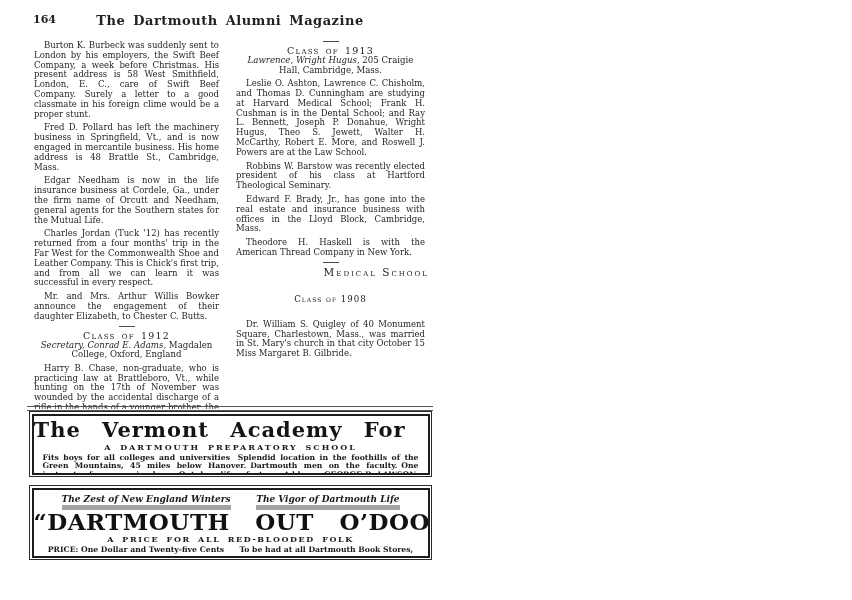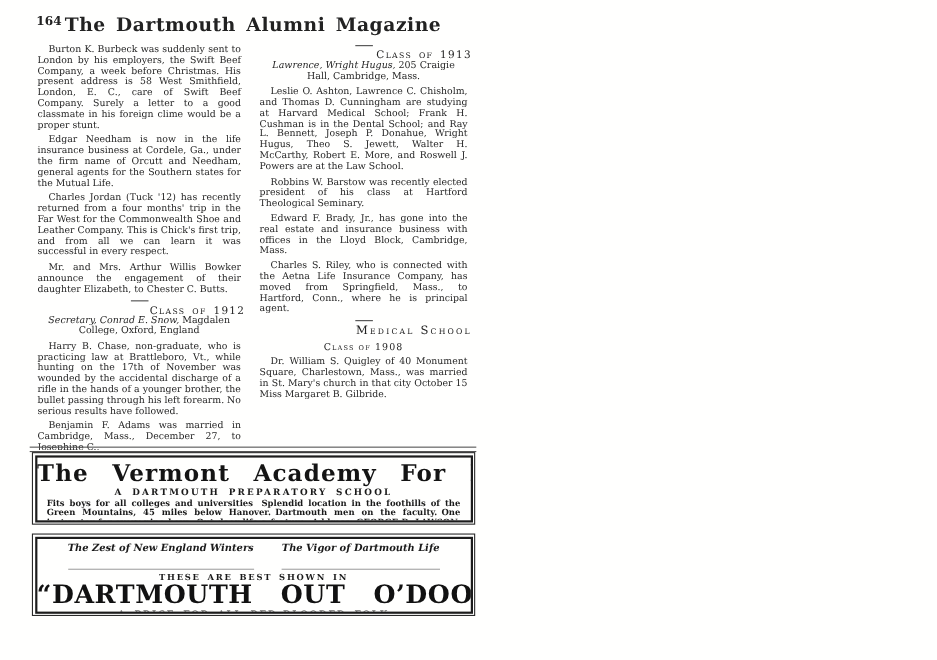--- a/index.html
+++ b/index.html
@@ -7,90 +7,91 @@
     width:852px;height:600px;position:relative;overflow:hidden;
     background:#ffffff;
     font-family:"DejaVu Serif","Liberation Serif",serif;
     color:#262626;
   }
   .page{position:absolute;left:0;top:0;width:852px;height:600px;background:#fffffe;}
 
   
   .page-number{position:absolute;left:33px;top:13px;font-size:11px;font-weight:bold;color:#222;}
   .magazine-title{position:absolute;left:0;top:13px;width:460px;text-align:center;
-    font-size:17px;font-weight:bold;letter-spacing:.5px;word-spacing:3px;color:#222;}
+    font-size:13px;font-weight:bold;letter-spacing:.5px;word-spacing:3px;color:#222;}
 
   
   .col{position:absolute;top:37px;height:372px;overflow:hidden;}
   .col-left{left:30px;width:193px;}
   .col-right{left:232px;width:197px;}
   p.para{margin:4px;text-indent:10px;text-align:justify;font-size:8.5px;line-height:9.8px;}
   p.para.no-indent{text-indent:0;}
   .sep{width:16px;height:0;border-top:1.6px solid #4a4a4a;margin:4px auto 3px;}
-  .class-heading{font-variant:small-caps;text-align:right;font-size:9.5px;
+  .class-heading{font-variant:small-caps;text-align:center;font-size:9.5px;
     letter-spacing:1.2px;word-spacing:2px;margin:1px 0 0;color:#222;}
   .school-heading{font-variant:small-caps;text-align:right;font-size:10.5px;
     letter-spacing:2px;margin:1px 0 0;color:#222;}
   .sub-class-heading{font-variant:small-caps;text-align:center;font-size:8.6px;
-    letter-spacing:1px;margin:4px;color:#222;}
+    letter-spacing:1px;margin:16px;color:#222;}
   .secretary{text-align:center;font-size:8.6px;line-height:9.6px;margin:0 6px;}
   .secretary .ital{font-style:italic;}
 
   
   .rule-double{position:absolute;left:27px;top:406px;width:406px;height:3px;
     border-top:1px solid #555;border-bottom:1px solid #555;}
   .ad{position:absolute;left:29px;width:403px;box-sizing:border-box;}
   .ad-outer{border:1px solid #2a2a2a;padding:1.5px;height:100%;box-sizing:border-box;background:#fffffe;}
   .ad-inner{border:2px solid #1c1c1c;height:100%;box-sizing:border-box;text-align:center;overflow:hidden;}
   .ad-vermont{top:411px;height:66px;}
   .ad-outdoors{top:485px;height:75px;}
 
   .vt-title{font-size:21px;font-weight:bold;letter-spacing:1px;word-spacing:13px;
     margin-top:1px;color:#141414;white-space:nowrap;}
   .vt-subtitle{font-size:8px;font-weight:bold;letter-spacing:2px;word-spacing:3px;margin-top:0;color:#1a1a1a;}
   .vt-body{font-size:7.7px;font-weight:bold;line-height:8.8px;text-align:justify;
     padding:2px 9px 0;color:#1a1a1a;}
 
   .taglines{display:flex;justify-content:space-between;padding:4px 28px 0;
     font-style:italic;font-weight:bold;font-size:9px;color:#1a1a1a;}
-  .taglines .tagline{border-bottom:1px solid #a3a3a3;padding-bottom:13px;}
+  .taglines .tagline{border-bottom:5px solid #a3a3a3;padding-bottom:1px;}
   .od-kicker{font-size:7.6px;font-weight:bold;letter-spacing:1.6px;word-spacing:2px;margin-top:2px;color:#1a1a1a;}
   .od-title{font-size:23px;font-weight:bold;letter-spacing:.5px;word-spacing:17px;
     line-height:24px;color:#111;white-space:nowrap;}
   .od-subtitle{font-size:8px;font-weight:bold;letter-spacing:1.6px;word-spacing:3px;color:#1a1a1a;}
   .od-price{font-size:7.7px;font-weight:bold;margin-top:2px;line-height:8.8px;color:#1a1a1a;}
 </style>
 </head>
 <body>
 
 <div class="page">
 
   <div class="page-number">164</div>
   <div class="magazine-title">The Dartmouth Alumni Magazine</div>
 
   <div class="col col-left">
     <p class="para">Burton K. Burbeck was suddenly sent to London by his employers, the Swift Beef Company, a week before Christmas. His present address is 58 West Smithfield, London, E. C., care of Swift Beef Company. Surely a letter to a good classmate in his foreign clime would be a proper stunt.</p>
+    <p class="para">Fred D. Pollard has left the machinery business in Springfield, Vt., and is now engaged in mercantile business. His home address is 48 Brattle St., Cambridge, Mass.</p>
     <p class="para">Edgar Needham is now in the life insurance business at Cordele, Ga., under the firm name of Orcutt and Needham, general agents for the Southern states for the Mutual Life.</p>
     <p class="para">Charles Jordan (Tuck '12) has recently returned from a four months' trip in the Far West for the Commonwealth Shoe and Leather Company. This is Chick's first trip, and from all we can learn it was successful in every respect.</p>
     <p class="para">Mr. and Mrs. Arthur Willis Bowker announce the engagement of their daughter Elizabeth, to Chester C. Butts.</p>
     <div class="sep"></div>
     <div class="class-heading">Class of 1912</div>
-    <div class="secretary"><span class="ital">Secretary, Conrad E. Snow,</span><span> Magdalen College, Oxford, England</span></div>
+    <div class="secretary"><span class="ital">Secretary, Conrad E. Adams,</span><span> Magdalen College, Oxford, England</span></div>
     <p class="para">Harry B. Chase, non-graduate, who is practicing law at Brattleboro, Vt., while hunting on the 17th of November was wounded by the accidental discharge of a rifle in the hands of a younger brother, the bullet passing through his left forearm. No serious results have followed.</p>
     <p class="para">Benjamin F. Adams was married in Cambridge, Mass., December 27, to Josephine C.,</p>
   </div>
 
   <div class="col col-right">
     <div class="sep"></div>
     <div class="class-heading">Class of 1913</div>
     <div class="secretary"><span class="ital">Lawrence, Wright Hugus,</span><span> 205 Craigie Hall, Cambridge, Mass.</span></div>
     <p class="para">Leslie O. Ashton, Lawrence C. Chisholm, and Thomas D. Cunningham are studying at Harvard Medical School; Frank H. Cushman is in the Dental School; and Ray L. Bennett, Joseph P. Donahue, Wright Hugus, Theo S. Jewett, Walter H. McCarthy, Robert E. More, and Roswell J. Powers are at the Law School.</p>
     <p class="para">Robbins W. Barstow was recently elected president of his class at Hartford Theological Seminary.</p>
     <p class="para">Edward F. Brady, Jr., has gone into the real estate and insurance business with offices in the Lloyd Block, Cambridge, Mass.</p>
-    <p class="para">Charles S. Riley, who is connected with the Aetna Life Insurance Company, has moved from Springfield, Mass., to Hartford, Conn., where he is principal agent.</p>
+    <p class="para">Theodore H. Haskell is with the American Thread Company in New York.</p>
     <div class="sep"></div>
     <div class="school-heading">Medical School</div>
     <div class="sub-class-heading">Class of 1908</div>
     <p class="para">Dr. William S. Quigley of 40 Monument Square, Charlestown, Mass., was married in St. Mary's church in that city October 15 Miss Margaret B. Gilbride.</p>
   </div>
 
   <div class="rule-double"></div>
 
   <div class="ad ad-vermont">
     <div class="ad-outer">
@@ -102,21 +103,20 @@
     </div>
   </div>
 
   <div class="ad ad-outdoors">
     <div class="ad-outer">
       <div class="ad-inner">
         <div class="taglines">
           <span class="tagline">The Zest of New England Winters</span>
           <span class="tagline">The Vigor of Dartmouth Life</span>
         </div>
-        <div class="od-kicker">THESE ARE BEST SHOWN IN</div>
         <div class="od-title">“DARTMOUTH OUT O’DOORS”</div>
         <div class="od-subtitle">A PRICE FOR ALL RED-BLOODED FOLK</div>
         <div class="od-price">PRICE: One Dollar and Twenty-five Cents  To be had at all Dartmouth Book Stores,</div>
 
       </div>
     </div>
   </div>
 
 </div>
 

